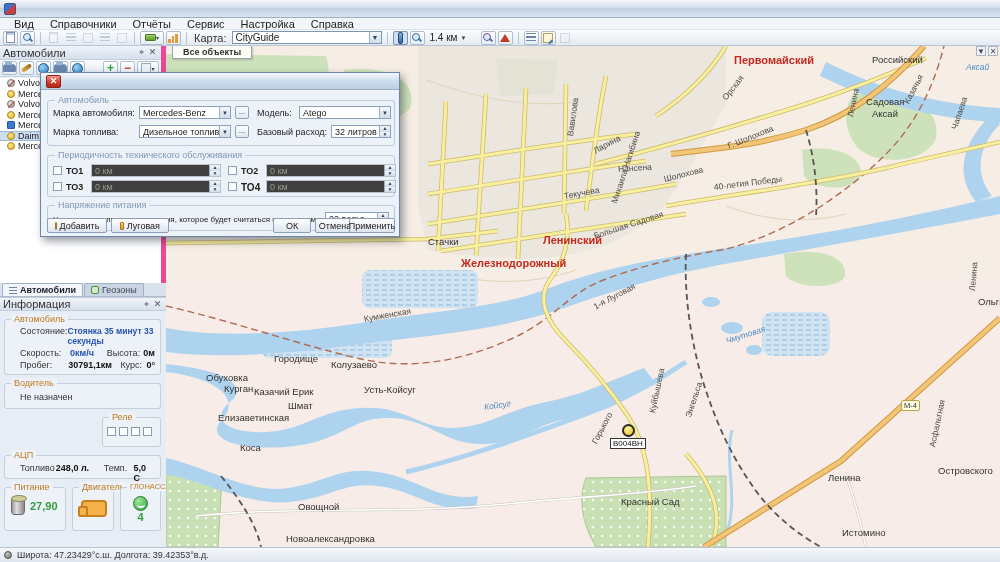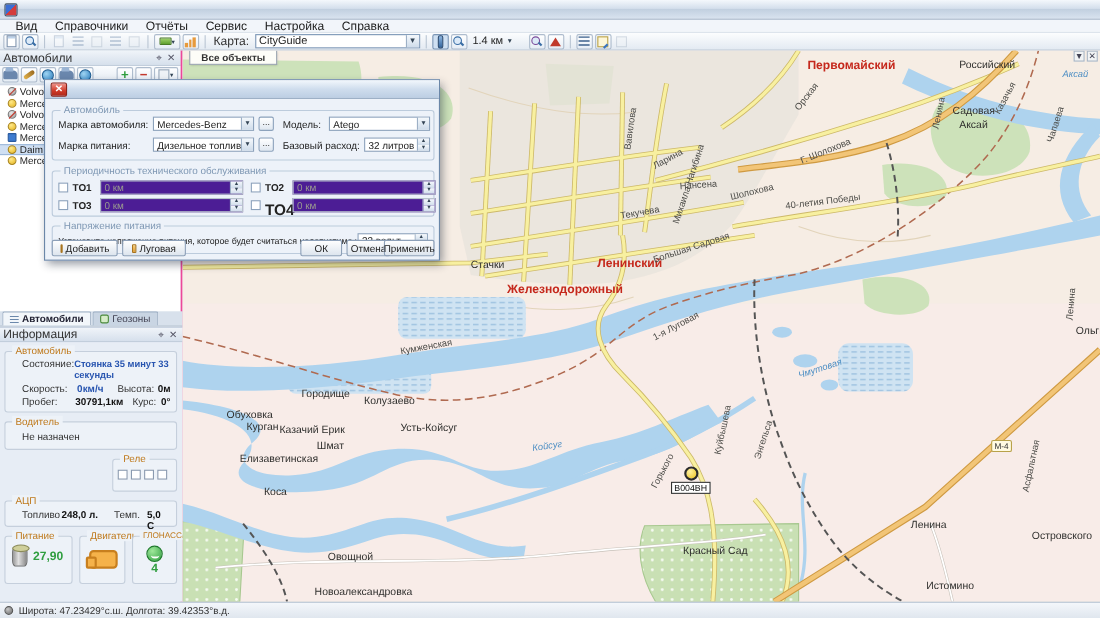--- a/index.html
+++ b/index.html
@@ -38,21 +38,21 @@
   .ic-chart { width:11px; height:10px; display:flex; align-items:flex-end; gap:1px; }
   .ic-chart i { display:block; width:2.5px; background:#e79a3c; }
   .ic-level { width:5px; height:12px; background:linear-gradient(#8ab4e0,#35669e); border:1px solid #2a4a70; border-radius:2px; }
   .ic-home { width:0; height:0; border-left:5px solid transparent; border-right:5px solid transparent; border-bottom:8px solid #c0392b; position:relative; }
   .ic-list { width:10px; height:9px; background:repeating-linear-gradient(#6a86a8 0 1.5px,transparent 1.5px 3.5px); }
   .ic-edit { width:10px; height:10px; background:#fdf6d8; border:1px solid #b8a24a; position:relative; }
   .ic-edit::after { content:""; position:absolute; right:-1px; bottom:-1px; width:5px; height:1.6px; background:#3a74c0; transform:rotate(-45deg); }
   .ic-box { width:10px; height:10px; border:1px solid #98a8ba; background:#eef2f6; }
 
   
-  .sidebar { position:absolute; left:0; top:46px; width:166px; height:501px; background:#edf2f8; border-right:2px solid #ec4899; }
+  .sidebar { position:absolute; left:0; top:46px; width:166px; height:501px; background:#edf2f8; border-right:5px solid #ec4899; }
   .panel-head { height:14px; background:linear-gradient(#f0f4f9,#d6e0ec); border-bottom:1px solid #c2cedc; display:flex; align-items:center; padding:0 3px; color:#333; }
   .panel-head .spacer { flex:1; }
   .ph-btn { width:11px; height:11px; display:flex; align-items:center; justify-content:center; color:#556; font-size:9px; line-height:9px; }
   .side-toolbar { height:17px; background:linear-gradient(#fafcfe,#e2e9f1); border-bottom:1px solid #c6d1de; display:flex; align-items:center; padding:0 2px; gap:2px; }
   .side-toolbar .spacer { flex:1; }
   .ic-plus { color:#2f9e3f; font-weight:bold; font-size:12px; line-height:10px; }
   .ic-minus { color:#c43a2e; font-weight:bold; font-size:12px; line-height:10px; }
   .ic-globe { width:11px; height:11px; border-radius:50%; background:radial-gradient(circle at 35% 35%, #9fd4f2, #2a7fc0); border:1px solid #1d5d92; }
   .ic-car { width:13px; height:8px; background:#6a87ad; border-radius:3px 4px 1px 1px; position:relative; }
   .ic-car::after { content:""; position:absolute; left:2px; top:-3px; width:7px; height:4px; background:#9ab4d4; border-radius:2px 2px 0 0; }
@@ -112,21 +112,21 @@
 
   
   .dialog { position:absolute; left:40px; top:72px; width:360px; height:165px; background:#edf2f9; border:1px solid #6b87a8; box-shadow:3px 4px 8px rgba(20,30,50,.45); z-index:50; }
   .dlg-title { height:17px; background:linear-gradient(#f2f7fc,#cfdded 50%,#bccee3); border-bottom:1px solid #9db0c6; display:flex; align-items:center; padding:0 5px; }
   .dlg-title .txt { font-weight:bold; font-size:11px; color:#2c3a4c; flex:1; }
   .dlg-close { width:15px; height:13px; background:linear-gradient(#f0938a,#cf3a28 60%,#b02a1a); border:1px solid #8e2318; border-radius:2px; color:#fff; font-size:9px; line-height:11px; text-align:center; font-weight:bold; }
   .dgrp { position:absolute; border:1px solid #bccbdc; border-radius:3px; }
   .dgrp > .gtitle { position:absolute; top:-6px; left:7px; background:#edf2f9; padding:0 3px; color:#7f98b4; font-size:9px; }
   .drow { position:absolute; display:flex; align-items:center; font-size:9px; color:#222; }
   .dfield { height:13px; background:#fff; border:1px solid #8ca2bc; font-size:9px; display:flex; align-items:center; padding-left:3px; position:relative; }
-  .dfield.dis { background:#4c1d95; color:#9a9a90; border-color:#b8c2cc; }
+  .dfield.dis { background:#404040; color:#9a9a90; border-color:#b8c2cc; }
   .dfield .arrow { position:absolute; right:0; top:0; width:11px; height:100%; background:linear-gradient(#f4f8fc,#cfdcea); border-left:1px solid #9db0c6; display:flex; align-items:center; justify-content:center; font-size:6px; color:#345; }
   .dfield .spin { position:absolute; right:0; top:0; width:11px; height:100%; border-left:1px solid #9db0c6; display:flex; flex-direction:column; }
   .dfield .spin i { flex:1; background:linear-gradient(#f4f8fc,#cfdcea); font-style:normal; font-size:5px; line-height:5px; text-align:center; color:#345; }
   .dots-btn { width:14px; height:13px; background:linear-gradient(#fff,#dfe7f0); border:1px solid #8ca2bc; border-radius:2px; font-size:8px; text-align:center; line-height:10px; color:#333; }
   .chk { width:9px; height:9px; background:#fff; border:1px solid #8ca2bc; }
   .dbtn { height:15px; background:linear-gradient(#fefefe,#dde5ee); border:1px solid #8da0b8; border-radius:2px; font-size:9px; padding:0 8px; display:flex; align-items:center; justify-content:center; color:#222; }
   .dbtn .bi { width:9px; height:8px; margin-right:3px; background:linear-gradient(#ffd37a,#e09a2a); border:1px solid #a8741e; border-radius:1px; }
 
   
   .statusbar { position:absolute; left:0; top:547px; width:1000px; height:15px; background:linear-gradient(#f4f7fb,#dfe6ee); border-top:1px solid #b9c5d3; display:flex; align-items:center; padding-left:4px; gap:5px; font-size:9px; color:#333; }
@@ -506,21 +506,21 @@
         <div class="mlabel ml-place" style="left: 58px; top: 337px;">Курган</div>
         <div class="mlabel ml-place" style="left: 198px; top: 338px;">Усть-Койсуг</div>
         <div class="mlabel ml-place" style="left: 122px; top: 354px;">Шмат</div>
         <div class="mlabel ml-place" style="left: 52px; top: 366px;">Елизаветинская</div>
         <div class="mlabel ml-place" style="left: 74px; top: 396px;">Коса</div>
         <div class="mlabel ml-place" style="left: 132px; top: 455px;">Овощной</div>
         <div class="mlabel ml-place" style="left: 455px; top: 450px;">Красный Сад</div>
         <div class="mlabel ml-place" style="left: 120px; top: 487px;">Новоалександровка</div>
         <div class="mlabel ml-place" style="left: 662px; top: 426px;">Ленина</div>
         <div class="mlabel ml-place" style="left: 676px; top: 481px;">Истомино</div>
-        <div class="mlabel ml-place" style="left: 772px; top: 436px; text-align: right;">Островского</div>
+        <div class="mlabel ml-place" style="left: 772px; top: 419px; text-align: right;">Островского</div>
         <div class="mlabel ml-place" style="left: 812px; top: 250px;">Ольгин</div>
         <div class="mlabel ml-street" style="left: 806px; top: 240px; transform: rotate(-85deg);">Ленина</div>
         <div class="mlabel ml-water" style="left: 318px; top: 356px; transform: rotate(-8deg);">Койсуг</div>
         <div class="mlabel ml-water" style="left: 560px; top: 290px; transform: rotate(-18deg);">Чмутовая</div>
         <div class="mlabel ml-water" style="left: 800px; top: 16px;">Аксай</div>
       </div>
 
     <div class="marker-dot" style="left:456px;top:378px"></div>
     <div class="marker-label" style="left:444px;top:392px">В004ВН</div>
     <div class="mlabel ml-badge" style="left:735px;top:354px">М-4</div>
@@ -553,21 +553,21 @@
     </div>
     <div class="dots-btn" style="position:absolute;left:194px;top:33px">...</div>
     <div class="drow" style="left:216px;top:35px">
         <span>Модель:</span>
       </div>
     <div class="dfield" style="position:absolute;left:258px;top:33px;width:92px">
       <span>Atego</span>
         <span class="arrow">▼</span>
     </div>
     <div class="drow" style="left:12px;top:54px">
-        <span>Марка питания:</span>
+        <span>Марка топлива:</span>
       </div>
     <div class="dfield" style="position:absolute;left:98px;top:52px;width:92px">
       <span>Дизельное топливо</span>
         <span class="arrow">▼</span>
     </div>
     <div class="dots-btn" style="position:absolute;left:194px;top:52px">...</div>
     <div class="drow" style="left:216px;top:54px">
         <span>Базовый расход:</span>
       </div>
     <div class="dfield" style="position:absolute;left:290px;top:52px;width:60px">
@@ -618,21 +618,21 @@
       <span class="chk" style="position: absolute; left: 12px; top: 109px;"></span>
       <span style="position: absolute; left: 25px; top: 109px; font-size: 9px; font-weight: bold; color: rgb(34, 34, 34);">ТО3</span>
       <div class="dfield dis" style="position: absolute; left: 50px; top: 107px; width: 130px;">
         <span>0 км</span>
         <span class="spin">
           <i>▲</i>
           <i>▼</i>
         </span>
       </div>
       <span class="chk" style="position: absolute; left: 187px; top: 109px;"></span>
-      <span style="position: absolute; left: 200px; top: 109px; font-size: 14px; font-weight: bold; color: rgb(34, 34, 34);">ТО4</span>
+      <span style="position: absolute; left: 200px; top: 109px; font-size: 10px; font-weight: bold; color: rgb(34, 34, 34);">ТО4</span>
       <div class="dfield dis" style="position: absolute; left: 225px; top: 107px; width: 130px;">
         <span>0 км</span>
         <span class="spin">
           <i>▲</i>
           <i>▼</i>
         </span>
       </div>
       <div class="dbtn" style="position: absolute; left: 6px; top: 145px; width: 60px;">
         <span class="bi"></span>
         <span>Добавить</span>

